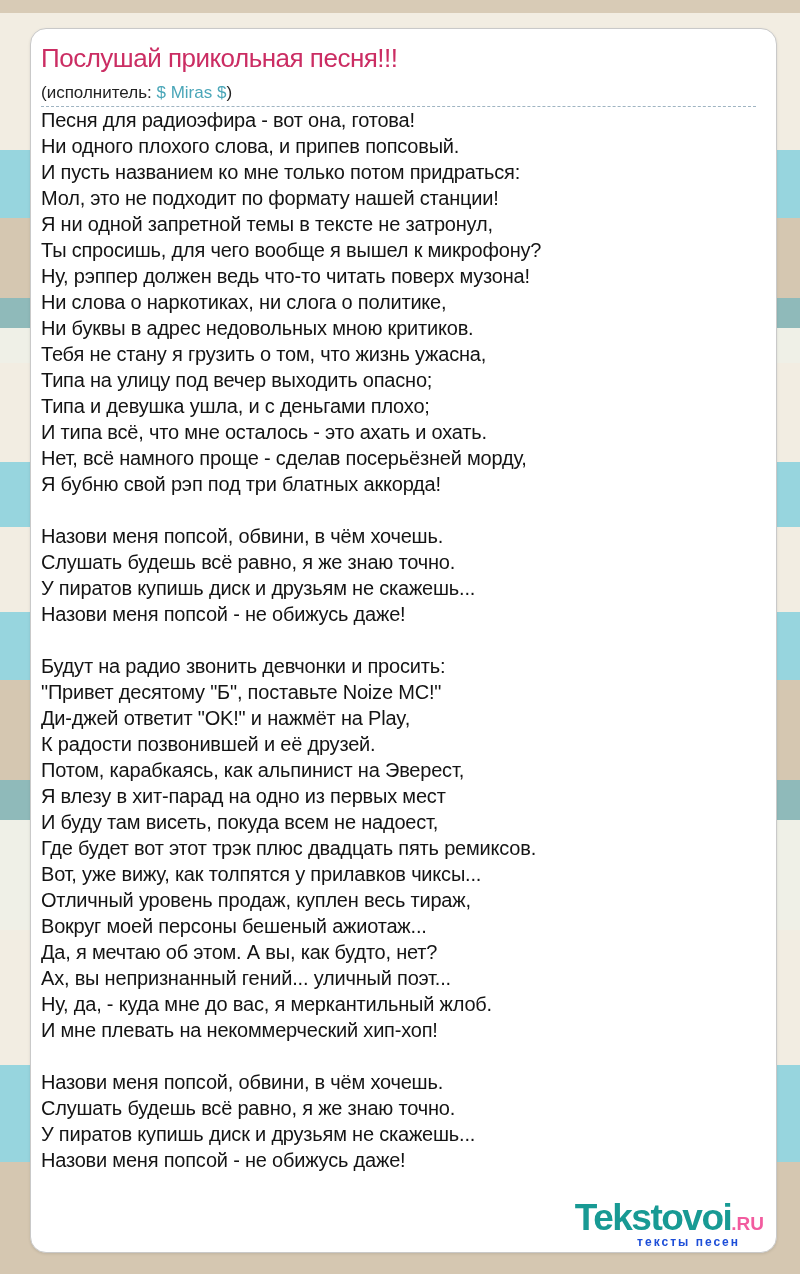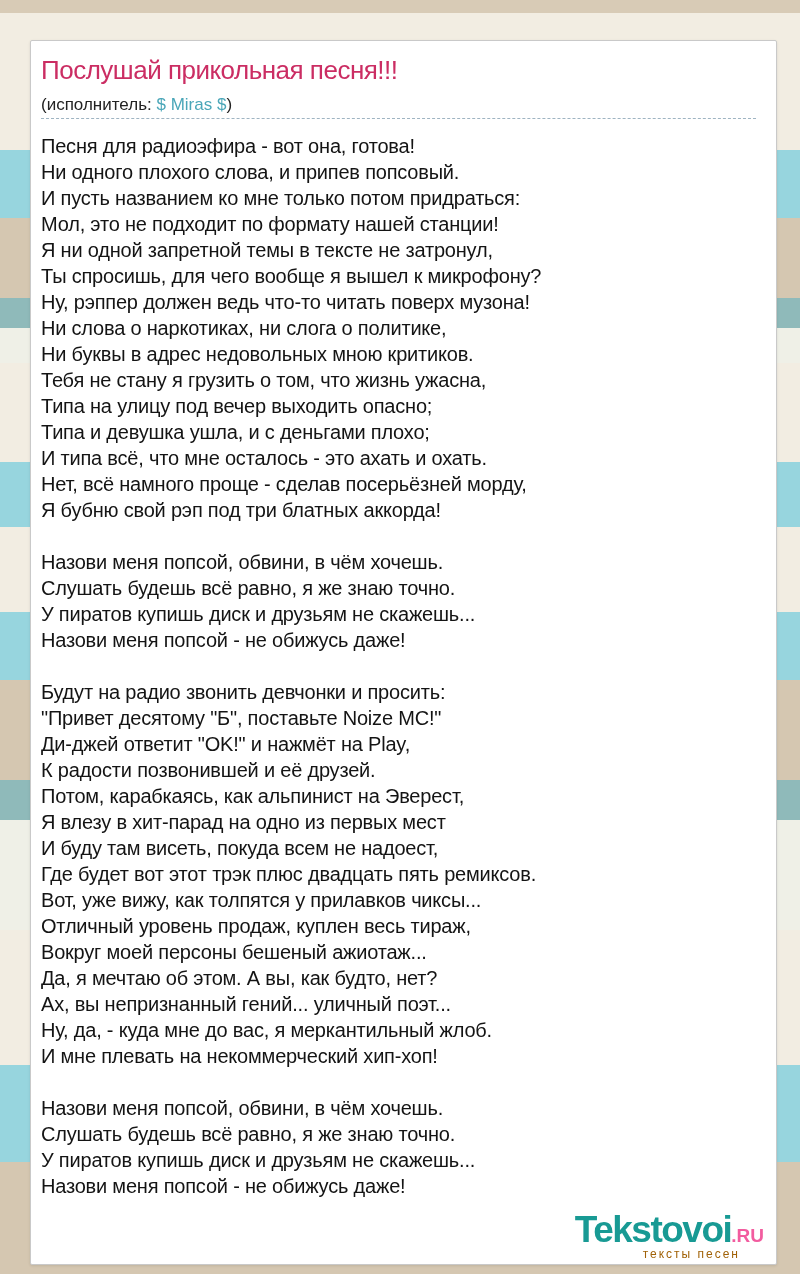--- a/index.html
+++ b/index.html
@@ -25,26 +25,26 @@
       #d5c7b1 680px, #d5c7b1 780px,
       #8fbaba 780px, #8fbaba 820px,
       #eff0e7 820px, #eff0e7 930px,
       #f2ede2 930px, #f2ede2 1065px,
       #97d5de 1065px,#97d5de 1162px,
       #d5c7b1 1162px,#d5c7b1 1274px);
   }
   .content-box {
     position: absolute;
     left: 30px;
-    top: 40px;
+    top: 28px;
     width: 747px;
     height: 1225px;
     background: #ffffff;
     border: 1px solid #c9c9c9;
-    border-radius: 2px;
+    border-radius: 16px;
     box-shadow: 0 1px 3px rgba(0,0,0,0.10);
     padding: 16px 20px 0 10px;
   }
   h1.page-title {
     margin: 0;
     font-size: 26px;
     line-height: 26px;
     font-weight: 400;
     letter-spacing: -0.5px;
     color: #cb2d63;
@@ -58,21 +58,20 @@
   .artist-link {
     color: #4aa6b8;
     text-decoration: none;
     cursor: pointer;
   }
   .separator {
     border-bottom: 1px dashed #9fb4c2;
     margin-top: 3px;
   }
   .lyrics {
-    margin-top: 14px;
     font-size: 20px;
     line-height: 26px;
     letter-spacing: -0.2px;
     color: #141414;
   }
   .stanza { margin: 0 0 26px 0; }
   .line { white-space: pre; }
   .site-logo {
     position: absolute;
     right: 12px;
@@ -88,23 +87,23 @@
     color: #189a94;
   }
   .logo-tld {
     font-size: 19px;
     font-weight: 700;
     color: #f25c9f;
   }
   .logo-tagline {
     margin: 0 24px 2px 0;
     font-size: 12px;
-    font-weight: 400;
+    font-weight: 700;
     letter-spacing: 2px;
-    color: #a16207;
+    color: #1d4ed8;
   }
 </style>
 </head>
 <body>
 
 <div class="content-box">
   <h1 class="page-title">Послушай прикольная песня!!!</h1>
 
   <div class="artist-line"><span>(исполнитель: </span><a class="artist-link">$ Miras $</a><span>)</span></div>
 

